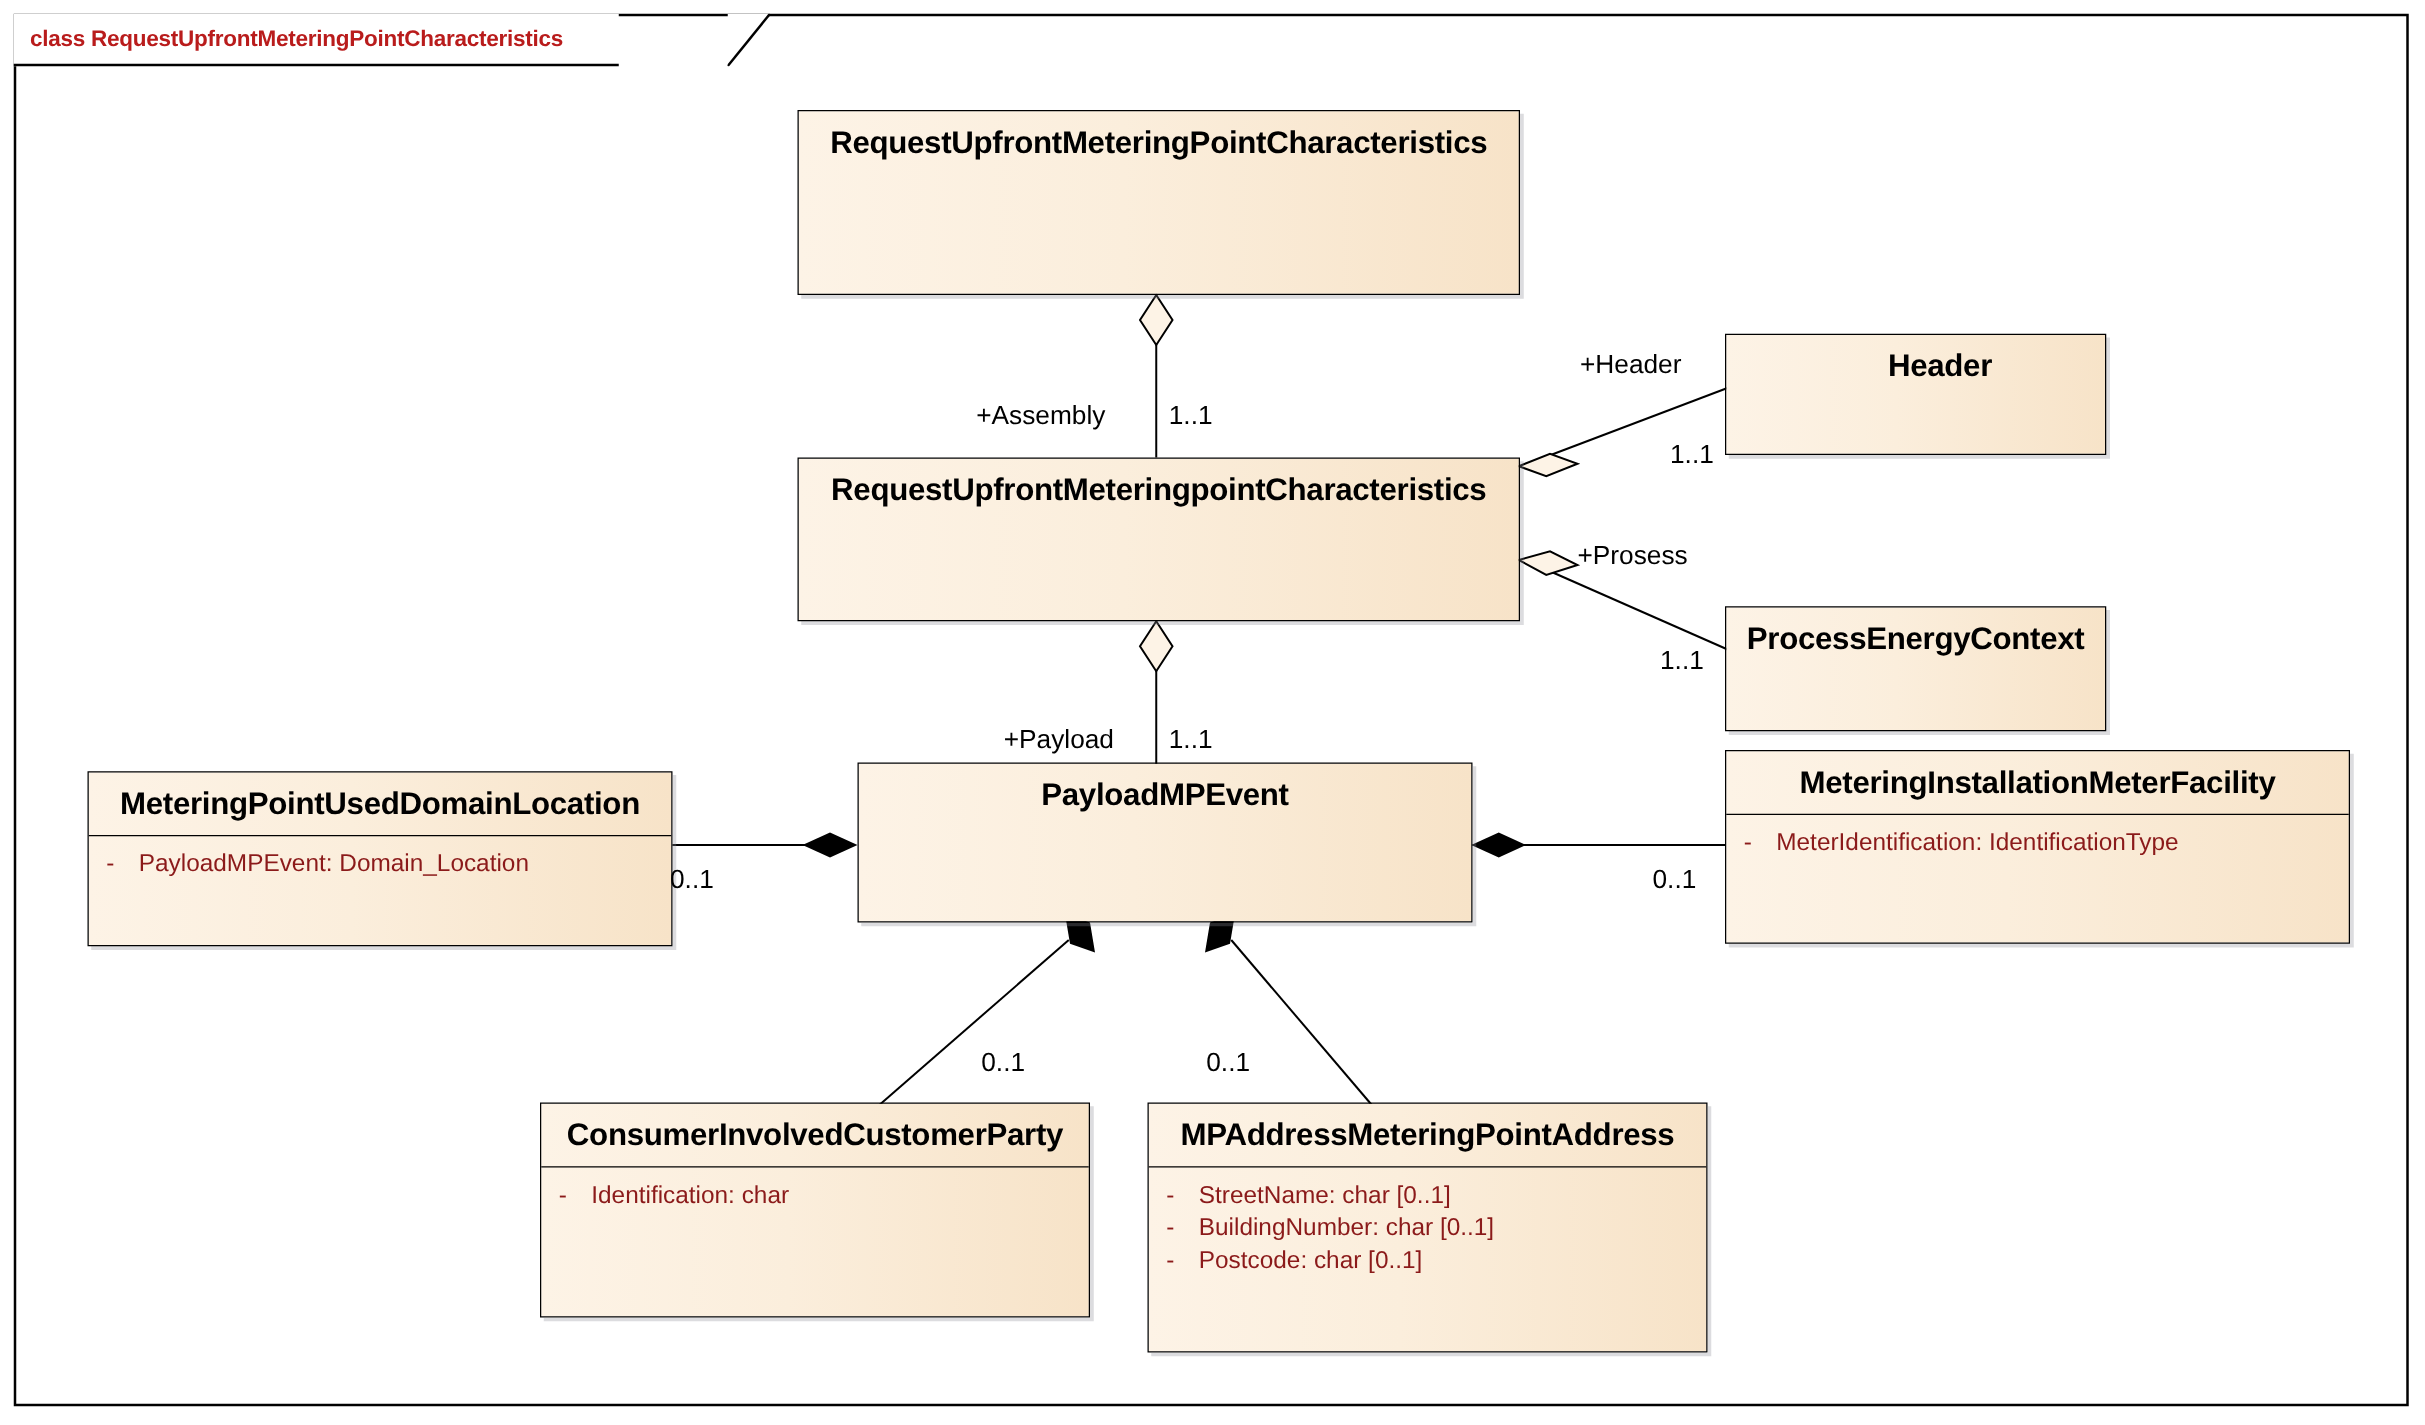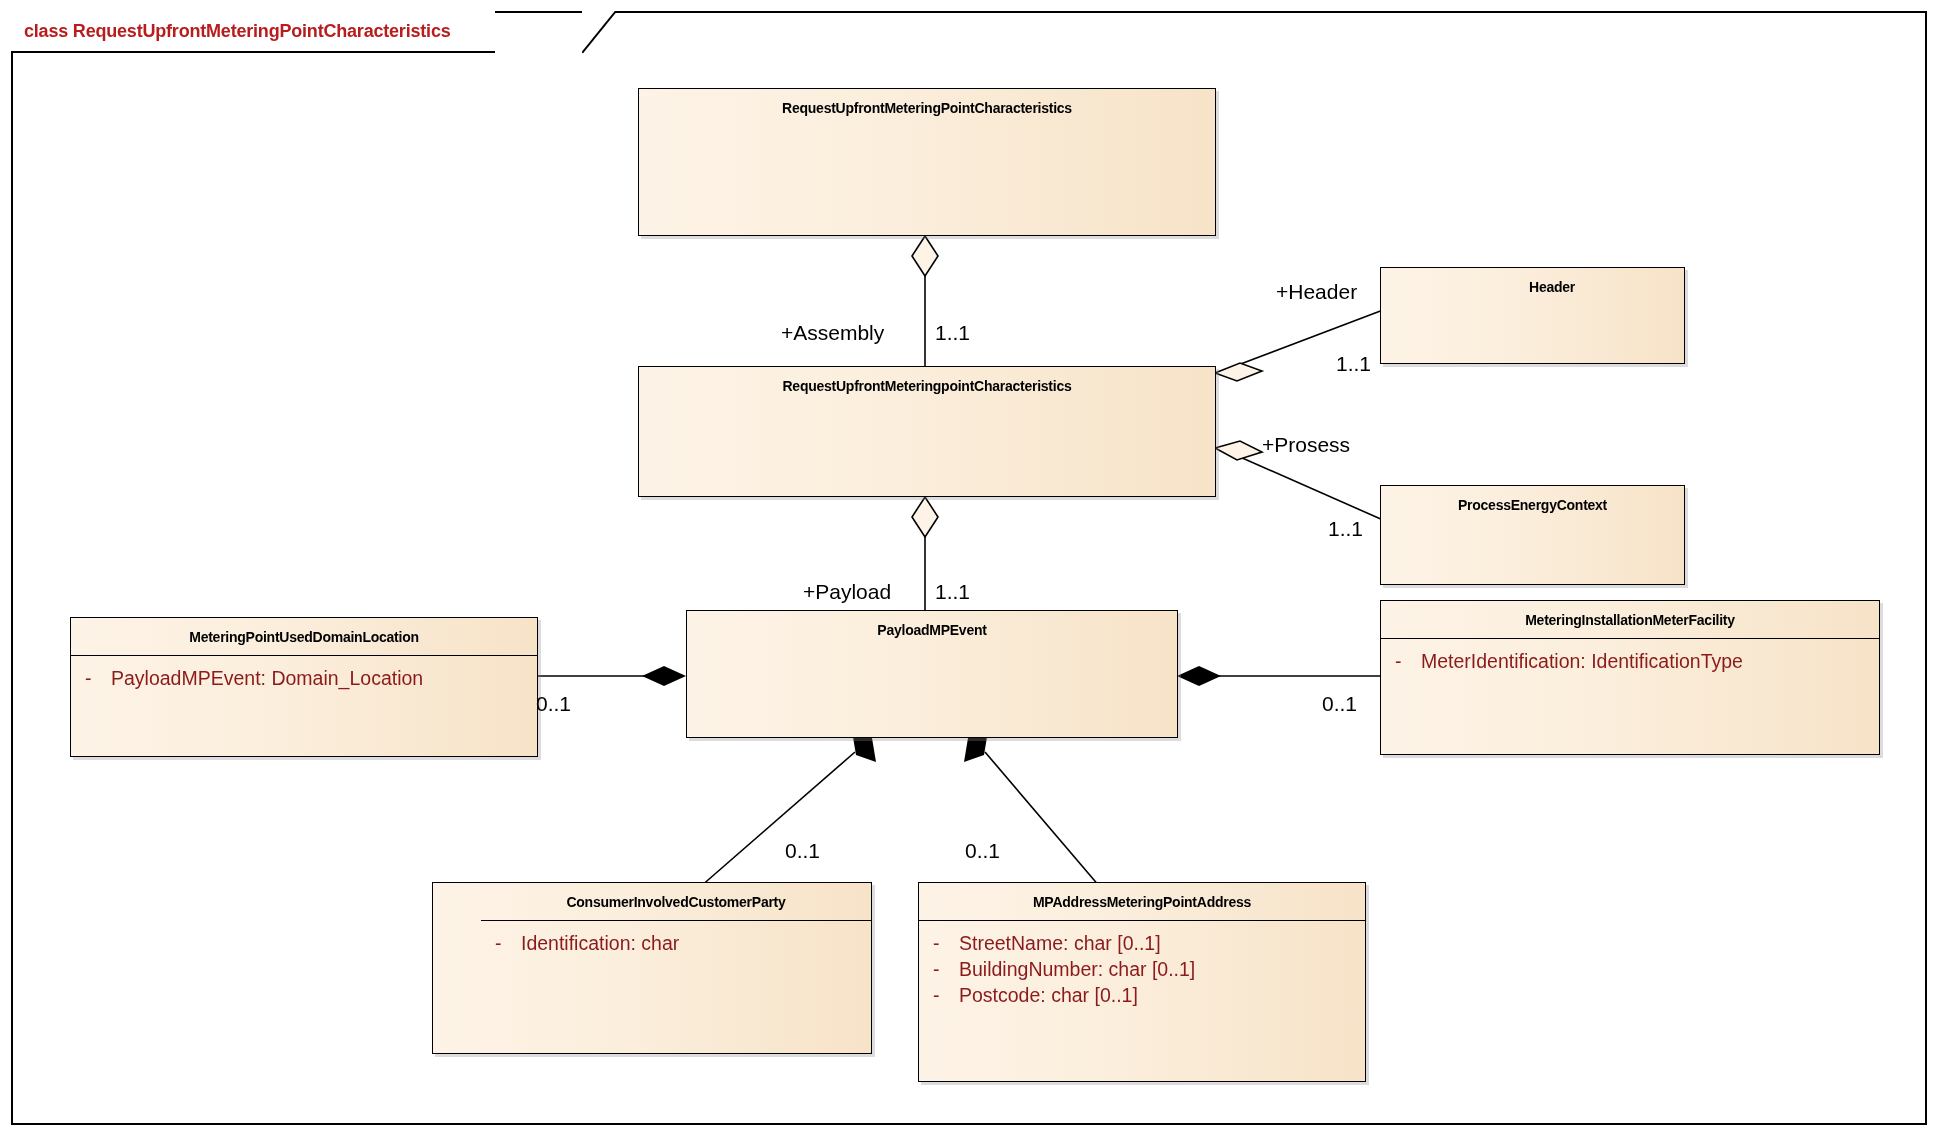--- a/index.html
+++ b/index.html
@@ -61,21 +61,21 @@
   
   .uml-class {
     position: absolute;
     box-sizing: border-box;
     border: 1.5px solid #000000;
     background: linear-gradient(to right, #fdf3e6 0%, #fbeedc 45%, #f7e3c8 100%);
     box-shadow: 3px 3px 0 0 rgba(140,140,150,0.30);
   }
   .uml-title {
     text-align: center;
-    font-size: 14px;
+    font-size: 25px;
     font-weight: bold;
     color: #000000;
     padding: 11px 8px 10px 8px;
     white-space: nowrap;
     letter-spacing: -0.25px;
   }
   .uml-sep {
     border-top: 1.5px solid #000000;
   }
   .uml-attrs {
@@ -208,21 +208,21 @@
     <div class="uml-title">MeteringInstallationMeterFacility</div>
     <div class="uml-sep"></div>
     <div class="uml-attrs">
       <div class="uml-attr">
         <span class="vis">-</span>
         <span>MeterIdentification: IdentificationType</span>
       </div>
     </div>
   </div>
 
-  <div class="uml-class" style="left:432px; top:882px; width:440px; height:172px;padding-left:48px;">
+  <div class="uml-class" style="left:432px; top:882px; width:440px; height:172px;">
     <div class="uml-title">ConsumerInvolvedCustomerParty</div>
     <div class="uml-sep"></div>
     <div class="uml-attrs">
       <div class="uml-attr">
         <span class="vis">-</span>
         <span>Identification: char</span>
       </div>
     </div>
   </div>
 
@@ -241,21 +241,21 @@
       <div class="uml-attr">
         <span class="vis">-</span>
         <span>Postcode: char [0..1]</span>
       </div>
     </div>
   </div>
 
   <div class="lbl" style="left:781px; top:322px;text-align:right;">+Assembly</div>
   <div class="lbl" style="left:935px; top:322px;">1..1</div>
 
-  <div class="lbl" style="left:1264px; top:281px;margin-left:12px;">+Header</div>
+  <div class="lbl" style="left:1264px; top:281px;">+Header</div>
   <div class="lbl" style="left:1336px; top:353px;">1..1</div>
 
   <div class="lbl" style="left:1262px; top:434px;">+Prosess</div>
   <div class="lbl" style="left:1328px; top:518px;">1..1</div>
 
   <div class="lbl" style="left:803px; top:581px;">+Payload</div>
   <div class="lbl" style="left:935px; top:581px;">1..1</div>
 
   <div class="lbl" style="left:536px; top:693px;">0..1</div>
 

